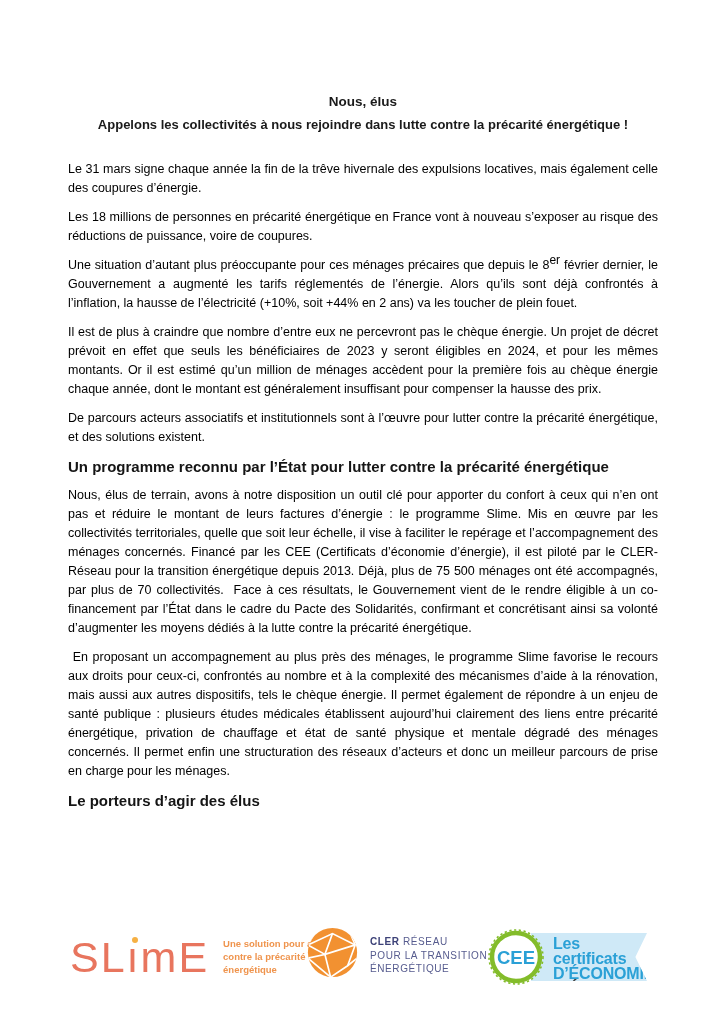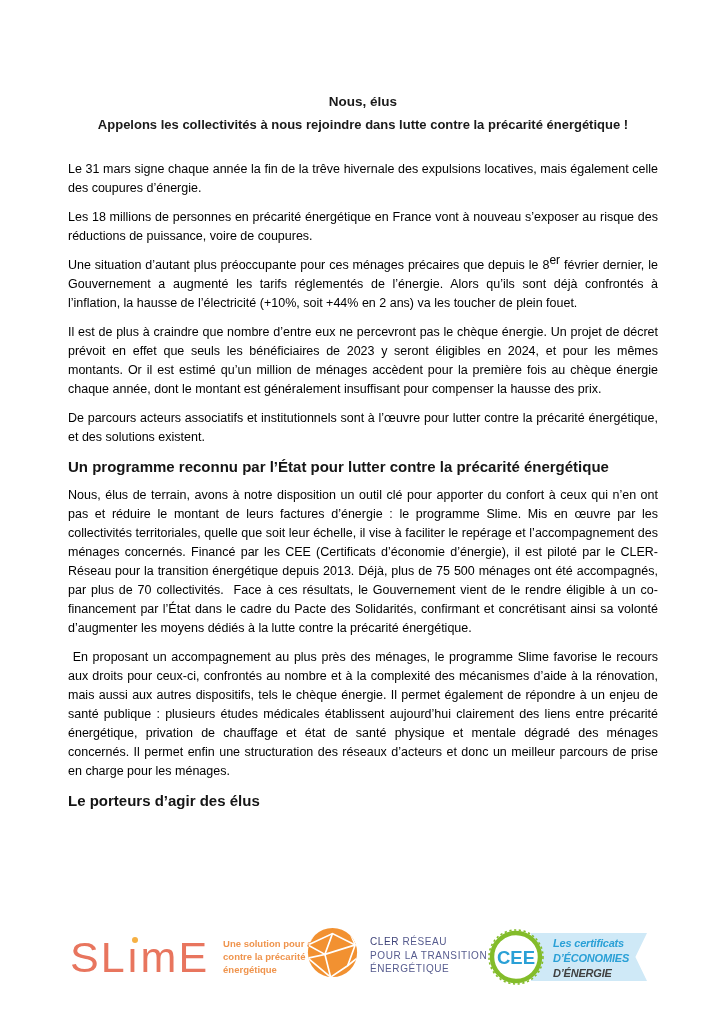--- a/index.html
+++ b/index.html
@@ -100,35 +100,35 @@
   .cler-logo { position: absolute; left: 306px; top: 8px; display: flex; align-items: flex-start; }
   .cler-globe { width: 53px; height: 53px; }
   .cler-text {
     margin-left: 11px;
     padding-top: 9px;
     font-size: 10px;
     line-height: 13.5px;
     letter-spacing: 0.6px;
     color: #565b8e;
   }
-  .cler-text .cler-bold { font-weight: normal; color: #3d4278; }
+  .cler-text .cler-bold { font-weight: bold; color: #3d4278; }
 
   
   .cee-logo { position: absolute; left: 487px; top: 10px; width: 160px; height: 60px; }
   .cee-banner {
     position: absolute;
     left: 44px;
     top: 5px;
     width: 116px;
     height: 48px;
     background: #cfe9f7;
     clip-path: polygon(0 0, 100% 0, 90% 50%, 100% 100%, 0 100%);
     padding: 3px 0 0 22px;
   }
-  .cee-banner .cee-line { font-size: 11px; line-height: 15px; font-weight: bold; letter-spacing: -0.2px; font-style: italic; }
+  .cee-banner .cee-line { font-size: 16px; line-height: 15px; font-weight: bold; letter-spacing: -0.2px; }
   .cee-line-blue { color: #2aa0d6; }
   .cee-line-green { color: #404040; }
   .cee-badge { position: absolute; left: 0; top: 0; width: 58px; height: 58px; z-index: 2; }
 </style>
 </head>
 <body>
 
 <div class="page">
 
   <div class="content doc">

